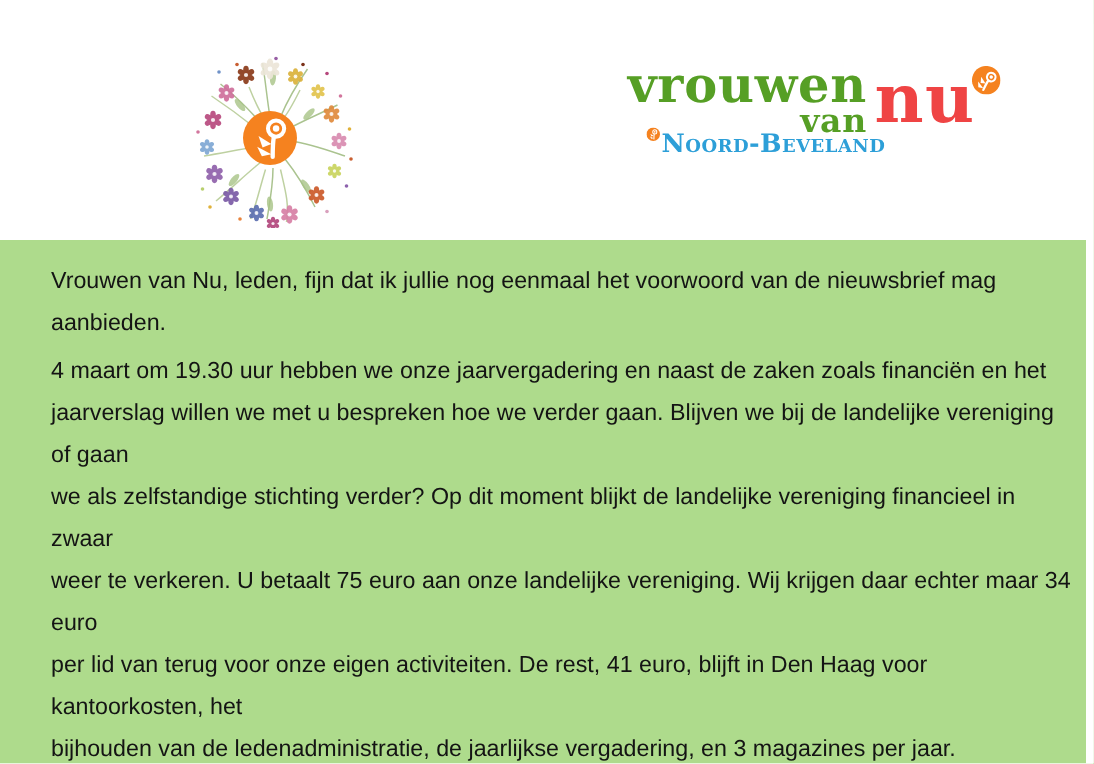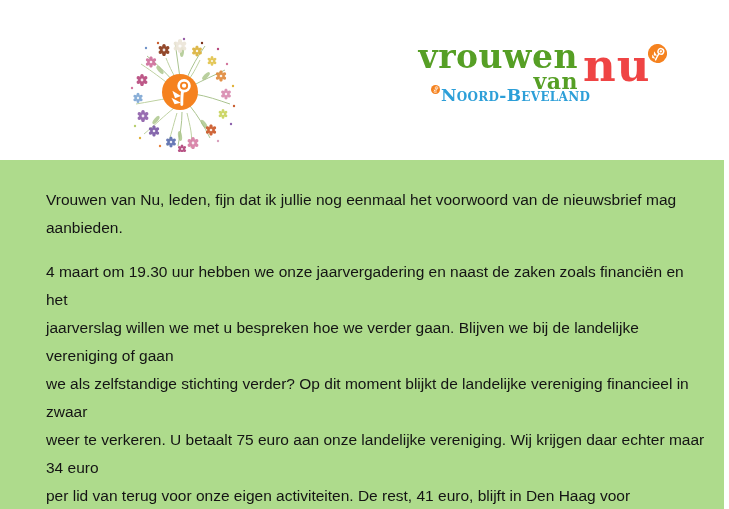--- a/index.html
+++ b/index.html
@@ -27,21 +27,21 @@
     letter-spacing:.3px;font-variant:small-caps;white-space:nowrap;line-height:20px;
   }
   .badge-region{width:9px;height:9px;vertical-align:7px;margin-right:1px;}
   
   .content{
     position:absolute;left:0;top:160px;width:724px;height:349px;
     background:#aedb8c;color:#141414;
   }
   .content-inner{padding:10px 2px 0 30px;}
   .content p{
-    margin:16px;font-size:15.5px;line-height:28px;white-space:pre-line;
+    margin:4px;font-size:15.5px;line-height:28px;white-space:pre-line;
     max-width:692px;
   }
   .p1{margin-bottom:32px;}
   .p2{margin-bottom:22px;}
 </style>
 </head>
 <body>
 
 <div class="page">
 

